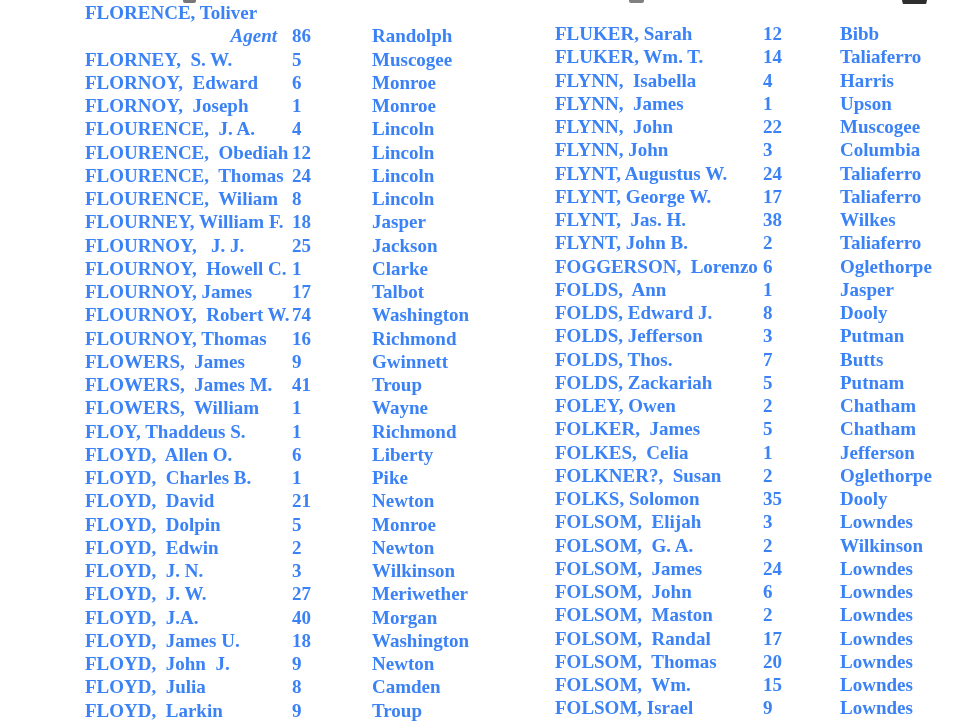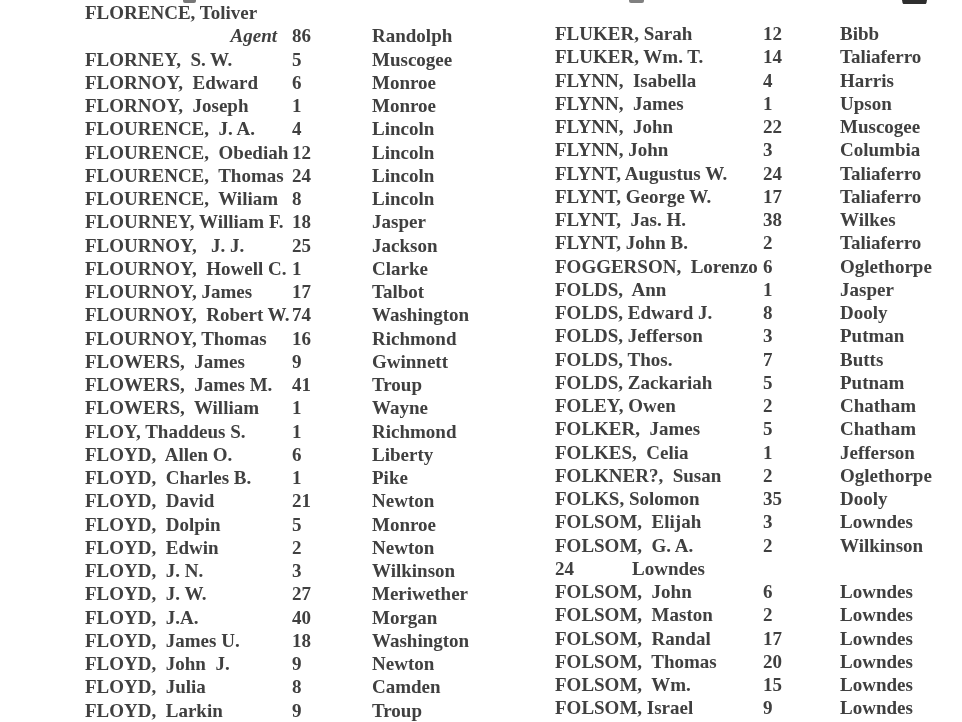--- a/index.html
+++ b/index.html
@@ -5,21 +5,21 @@
   * { margin: 0; padding: 0; box-sizing: border-box; }
   html, body { background: #ffffff; }
   .page {
     position: relative;
     width: 962px;
     height: 722px;
     background: #ffffff;
     overflow: hidden;
     font-family: "Liberation Serif", "DejaVu Serif", serif;
     font-weight: bold;
-    color: #404040;
+    color: #3b82f6;
     font-size: 19px;
   }
   .col { position: absolute; }
   .col-left  { top: 1px; left: 85px;  width: 470px; }
   .col-right { top: 3px; left: 555px; width: 405px; }
   .row {
     display: flex;
     height: 23.25px;
     line-height: 23.3px;
     align-items: baseline;
@@ -317,20 +317,21 @@
         <span class="cell name">FOLSOM,  Elijah</span>
         <span class="cell num">3</span>
         <span class="cell county">Lowndes</span>
       </div>
       <div class="row">
         <span class="cell name">FOLSOM,  G. A.</span>
         <span class="cell num">2</span>
         <span class="cell county">Wilkinson</span>
       </div>
       <div class="row">
+        <span class="cell name">FOLSOM,  James</span>
         <span class="cell num">24</span>
         <span class="cell county">Lowndes</span>
       </div>
       <div class="row">
         <span class="cell name">FOLSOM,  John</span>
         <span class="cell num">6</span>
         <span class="cell county">Lowndes</span>
       </div>
       <div class="row">
         <span class="cell name">FOLSOM,  Maston</span>

